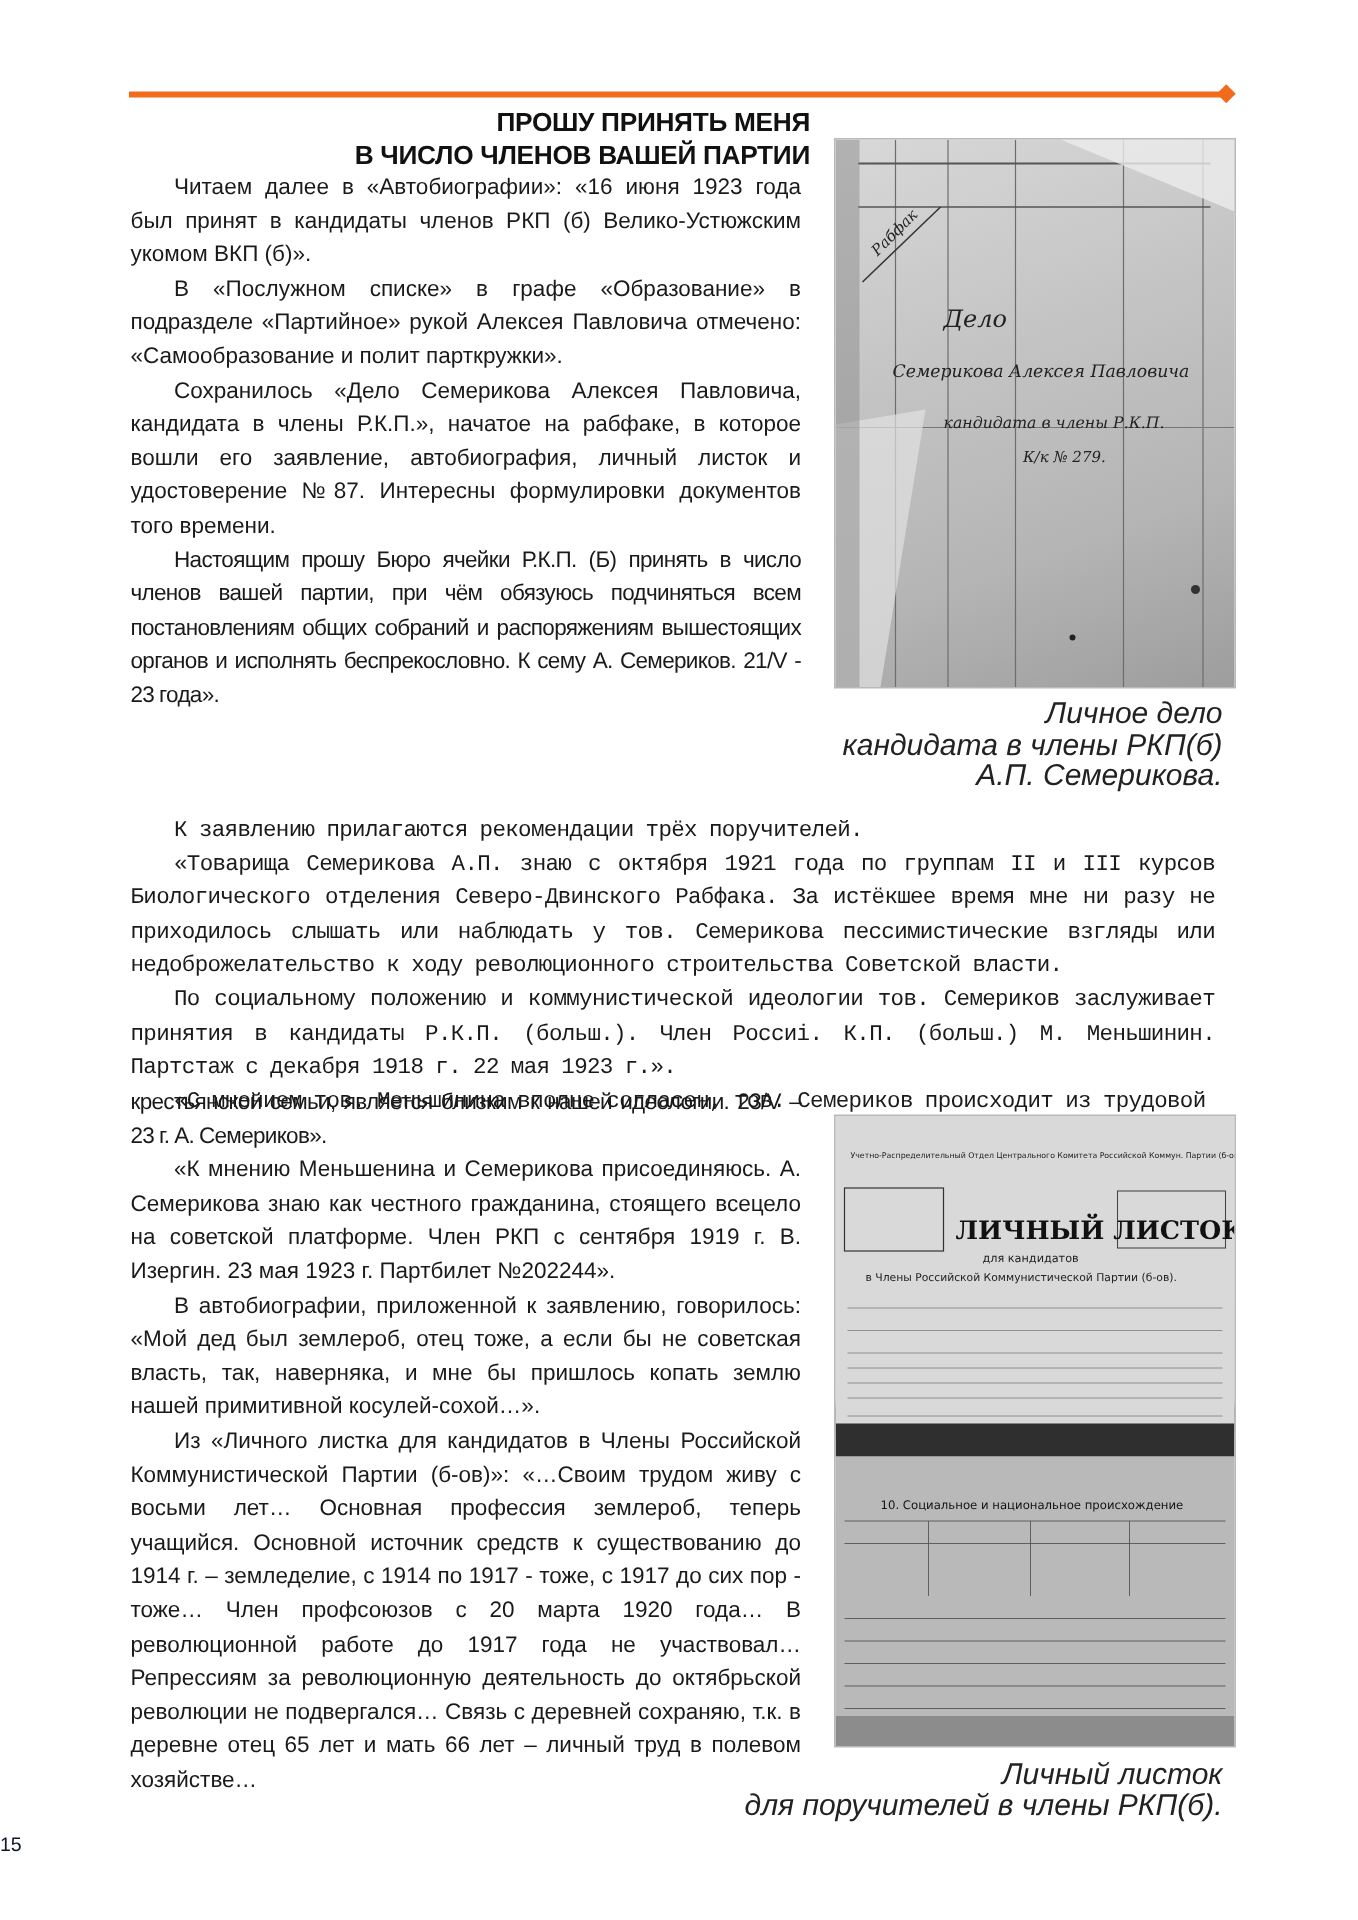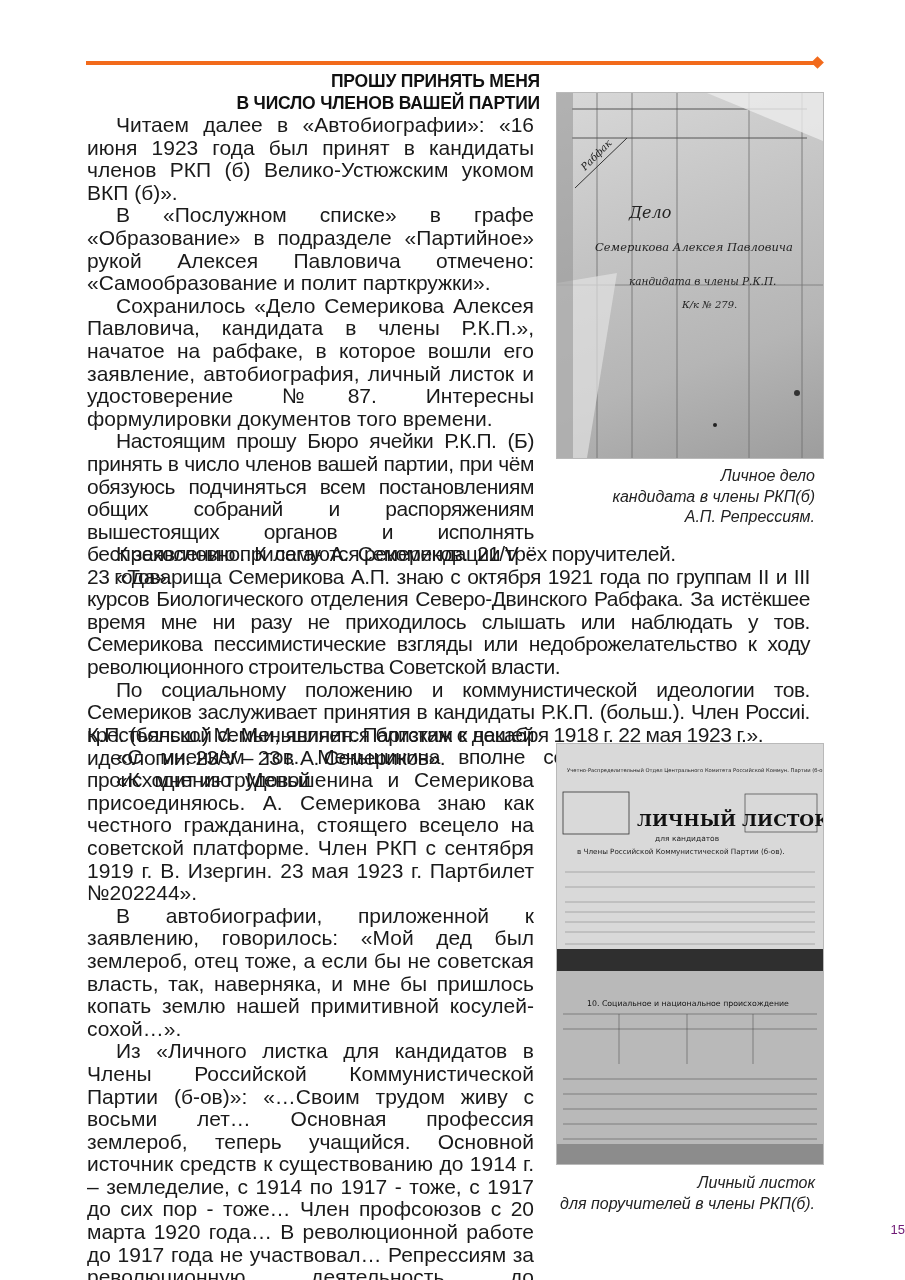--- a/index.html
+++ b/index.html
@@ -2,33 +2,33 @@
 <html><head>
 <meta charset="utf-8">
 <style>
   html, body { margin: 0; padding: 0; background: #ffffff; }
   body { width: 905px; height: 1280px; position: relative; overflow: hidden;
          font-family: "Liberation Sans", "DejaVu Sans", sans-serif; color: #1a1a1a; }
   .rule { position: absolute; left: 86px; top: 61px; width: 730px; height: 4px; background: #f26a1b; }
   .rule-diamond { position: absolute; left: 813px; top: 58px; width: 9px; height: 9px; background: #f26a1b; transform: rotate(45deg); }
   .title { position: absolute; left: 100px; width: 440px; top: 70px; text-align: right;
            font-weight: bold; font-size: 17.5px; line-height: 22px; letter-spacing: -0.2px; color: #111; }
-  .col { position: absolute; font-size: 21px; line-height: 22.6px; text-align: justify; }
+  .col { position: absolute; font-size: 15px; line-height: 22.6px; text-align: justify; }
   .col p { margin: 0; text-indent: 29px; }
   .narrow { left: 87px; width: 447px; }
-  .wide { left: 87px; width: 723px; }
+  .wide { left: 87px; width: 723px; font-family: Liberation Mono, monospace; }
   .condensed { letter-spacing: -0.45px; word-spacing: -0.5px; }
   .photo { position: absolute; border: 1px solid #b9b9b9; overflow: hidden; }
   .photo1 { left: 556px; top: 92px; width: 266px; height: 365px;
     background: linear-gradient(160deg, #d8d8d8 0%, #c3c3c3 40%, #b5b5b5 70%, #9d9d9d 100%); }
   .photo2 { left: 556px; top: 743px; width: 266px; height: 420px;
     background: linear-gradient(180deg, #cfcfcf 0%, #c8c8c8 45%, #3a3a3a 47%, #bdbdbd 52%, #a9a9a9 100%); }
   .caption { position: absolute; right: 90px; text-align: right; font-style: italic;
-             font-size: 16px; line-height: 20.5px; color: #222; }
-  .page-num { position: absolute; left: 0; width: 905px; top: 1222px; text-align: right; font-size: 13px; color: #701a75; }
+             font-size: 20px; line-height: 20.5px; color: #222; }
+  .page-num { position: absolute; left: 0; width: 905px; top: 1222px; text-align: left; font-size: 13px; color: #0f172a; }
   svg { display: block; }
 </style>
 </head>
 <body>
 
 <div class="rule"></div>
 <div class="rule-diamond"></div>
 
 <div class="title">
   <div>ПРОШУ ПРИНЯТЬ МЕНЯ</div>
@@ -75,21 +75,21 @@
     <text x="38" y="158" font-family="DejaVu Serif, serif" font-style="italic" font-size="11.5" fill="#222">Семерикова Алексея Павловича</text>
     <text x="72" y="192" font-family="DejaVu Serif, serif" font-style="italic" font-size="10.5" fill="#222">кандидата в члены Р.К.П.</text>
     <text x="125" y="215" font-family="DejaVu Serif, serif" font-style="italic" font-size="10" fill="#222">К/к № 279.</text>
     <circle cx="240" cy="300" r="3" fill="#333"></circle>
     <circle cx="158" cy="332" r="2" fill="#222"></circle>
   </svg>
 </div>
 <div class="caption" style="top:466px;">
   <div>Личное дело</div>
   <div>кандидата в члены РКП(б)</div>
-  <div>А.П. Репрессиям.</div>
+  <div>А.П. Семерикова.</div>
 </div>
 
 <div class="photo photo2">
   <svg width="266" height="420" viewBox="0 0 266 420">
     <rect x="0" y="0" width="266" height="210" fill="#d9d9d9"></rect>
     <text x="10" y="28" font-family="DejaVu Sans, sans-serif" font-size="5.2" fill="#222">Учетно-Распределительный Отдел Центрального Комитета Российской Коммун. Партии (б-ов).</text>
     <rect x="6" y="48" width="66" height="42" fill="none" stroke="#333" stroke-width="0.8"></rect>
     <rect x="188" y="50" width="72" height="38" fill="none" stroke="#444" stroke-width="0.7"></rect>
     <text x="80" y="82" font-family="DejaVu Serif, serif" font-weight="bold" font-size="17" fill="#111">ЛИЧНЫЙ ЛИСТОК</text>
     <text x="98" y="97" font-family="DejaVu Sans, sans-serif" font-size="7.5" fill="#222">для кандидатов</text>

